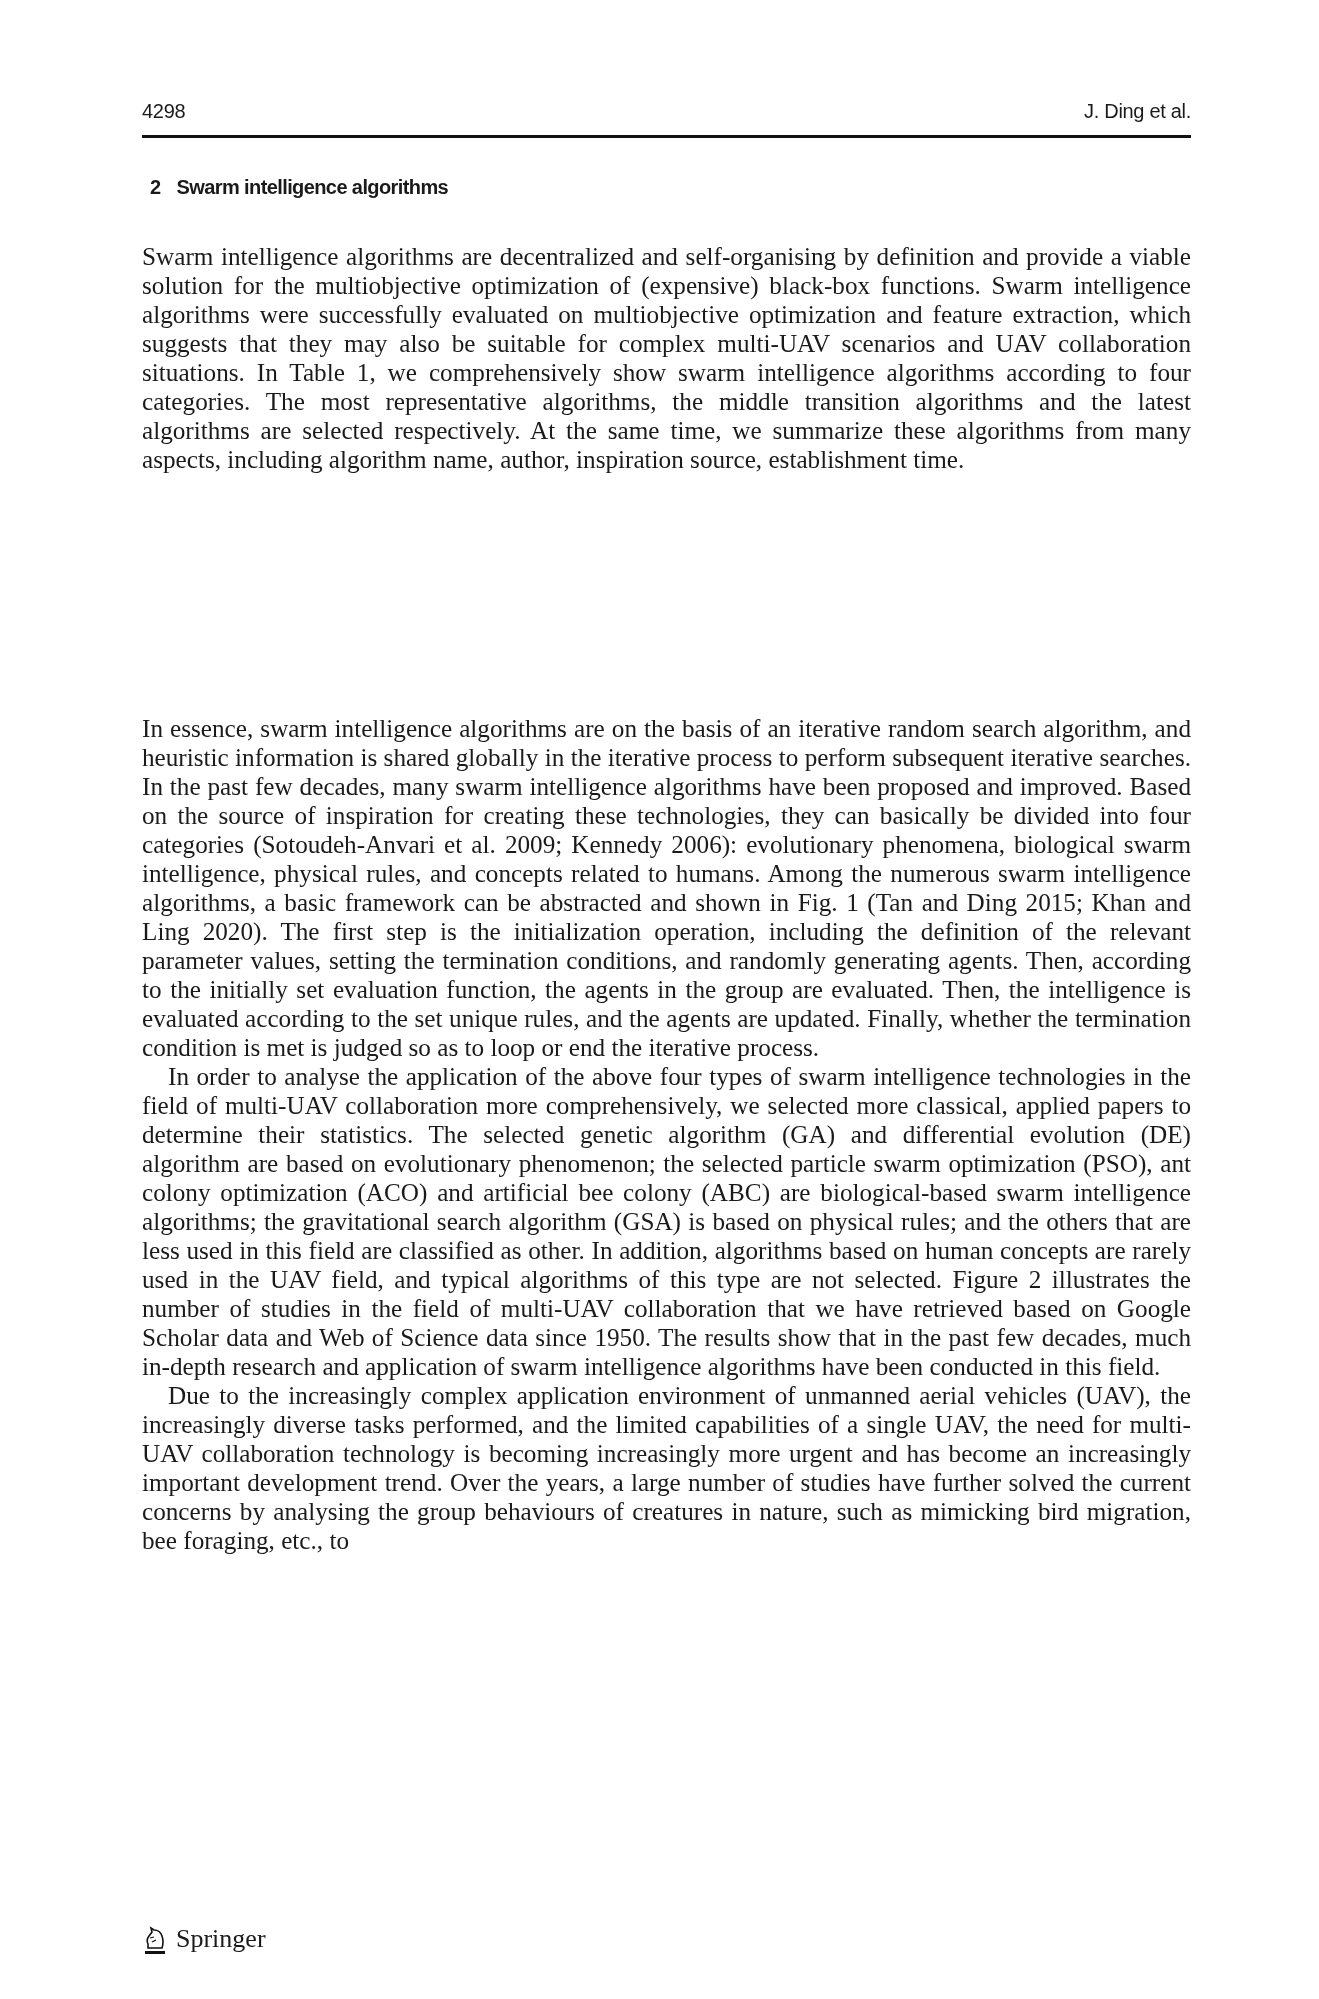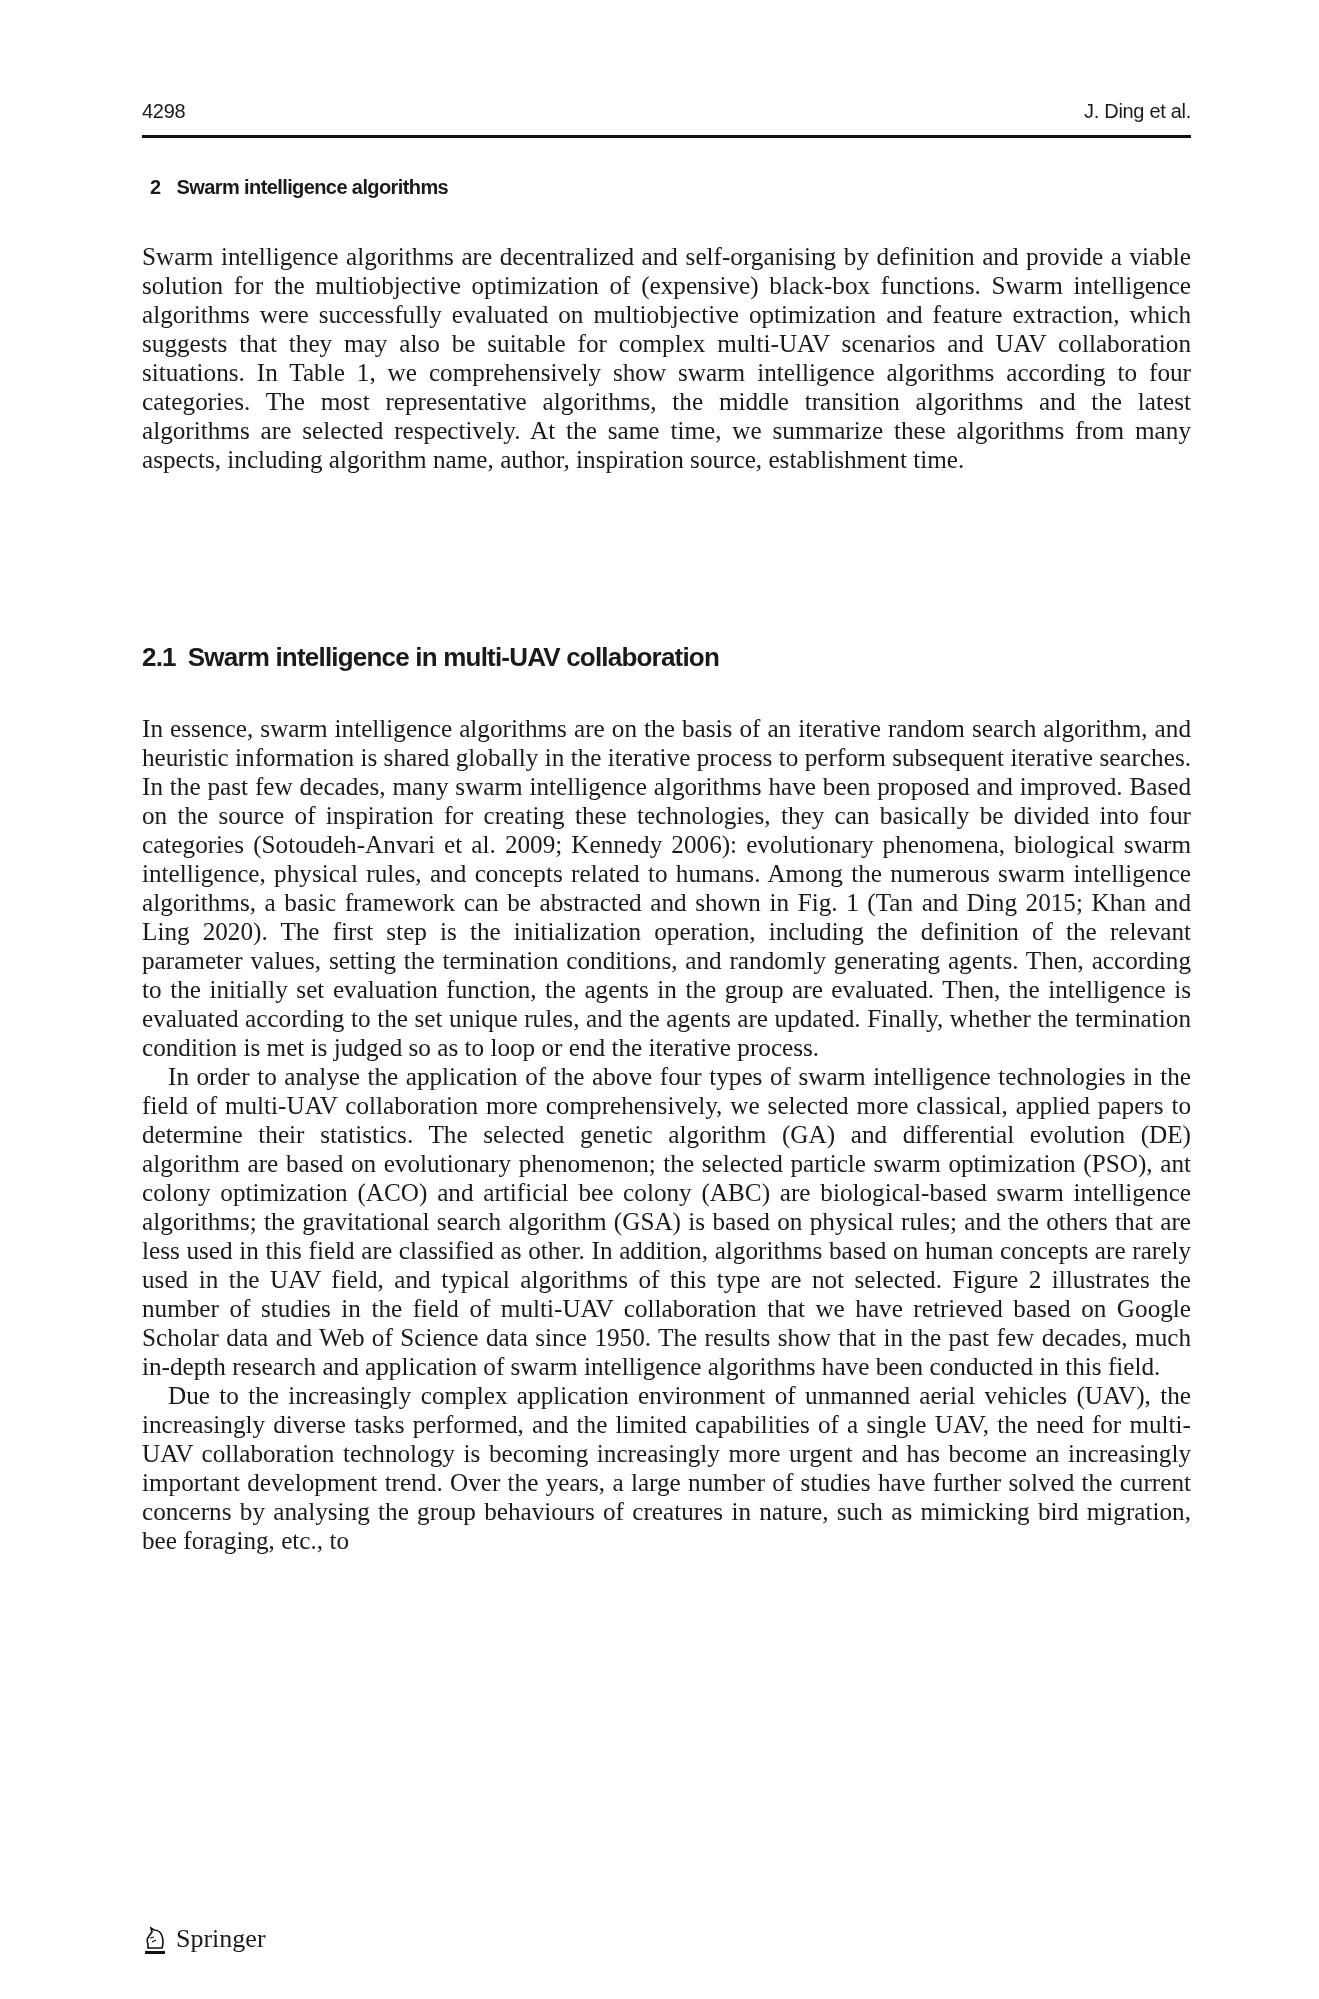--- a/index.html
+++ b/index.html
@@ -55,23 +55,20 @@
   <div class="head-rule"></div>
 
   <h2 class="section-title">
     <span class="num">2</span><span>Swarm intelligence algorithms</span>
   </h2>
 
   <div class="body-text block-1">
     <p>Swarm intelligence algorithms are decentralized and self-organising by definition and pro­vide a viable solution for the multiobjective optimization of (expensive) black-box func­tions. Swarm intelligence algorithms were successfully evaluated on multiobjective opti­mization and feature extraction, which suggests that they may also be suitable for complex multi-UAV scenarios and UAV collaboration situations. In Table 1, we comprehensively show swarm intelligence algorithms according to four categories. The most representative algorithms, the middle transition algorithms and the latest algorithms are selected respec­tively. At the same time, we summarize these algorithms from many aspects, including algorithm name, author, inspiration source, establishment time.</p>
   </div>
 
-  <h3 class="subsection-title">
-    <span class="num">2.1</span><span>Swarm intelligence in multi-UAV collaboration</span>
-  </h3>
 
   <div class="body-text block-2">
     <p>In essence, swarm intelligence algorithms are on the basis of an iterative random search algorithm, and heuristic information is shared globally in the iterative process to perform subsequent iterative searches. In the past few decades, many swarm intelligence algorithms have been proposed and improved. Based on the source of inspiration for creating these technologies, they can basically be divided into four categories (Sotoudeh-Anvari et al. 2009; Kennedy 2006): evolutionary phenomena, biological swarm intelligence, physical rules, and concepts related to humans. Among the numerous swarm intelligence algo­rithms, a basic framework can be abstracted and shown in Fig. 1 (Tan and Ding 2015; Khan and Ling 2020). The first step is the initialization operation, including the definition of the relevant parameter values, setting the termination conditions, and randomly generat­ing agents. Then, according to the initially set evaluation function, the agents in the group are evaluated. Then, the intelligence is evaluated according to the set unique rules, and the agents are updated. Finally, whether the termination condition is met is judged so as to loop or end the iterative process.</p>
     <p class="indent">In order to analyse the application of the above four types of swarm intelligence tech­nologies in the field of multi-UAV collaboration more comprehensively, we selected more classical, applied papers to determine their statistics. The selected genetic algorithm (GA) and differential evolution (DE) algorithm are based on evolutionary phenomenon; the selected particle swarm optimization (PSO), ant colony optimization (ACO) and artificial bee colony (ABC) are biological-based swarm intelligence algorithms; the gravitational search algorithm (GSA) is based on physical rules; and the others that are less used in this field are classified as other. In addition, algorithms based on human concepts are rarely used in the UAV field, and typical algorithms of this type are not selected. Figure 2 illus­trates the number of studies in the field of multi-UAV collaboration that we have retrieved based on Google Scholar data and Web of Science data since 1950. The results show that in the past few decades, much in-depth research and application of swarm intelligence algorithms have been conducted in this field.</p>
     <p class="indent">Due to the increasingly complex application environment of unmanned aerial vehicles (UAV), the increasingly diverse tasks performed, and the limited capabilities of a single UAV, the need for multi-UAV collaboration technology is becoming increasingly more urgent and has become an increasingly important development trend. Over the years, a large number of studies have further solved the current concerns by analysing the group behaviours of creatures in nature, such as mimicking bird migration, bee foraging, etc., to</p>
   </div>
 
   <div class="footer">
     <span class="springer-icon">
       <svg width="26" height="32" viewBox="0 0 26 32">

